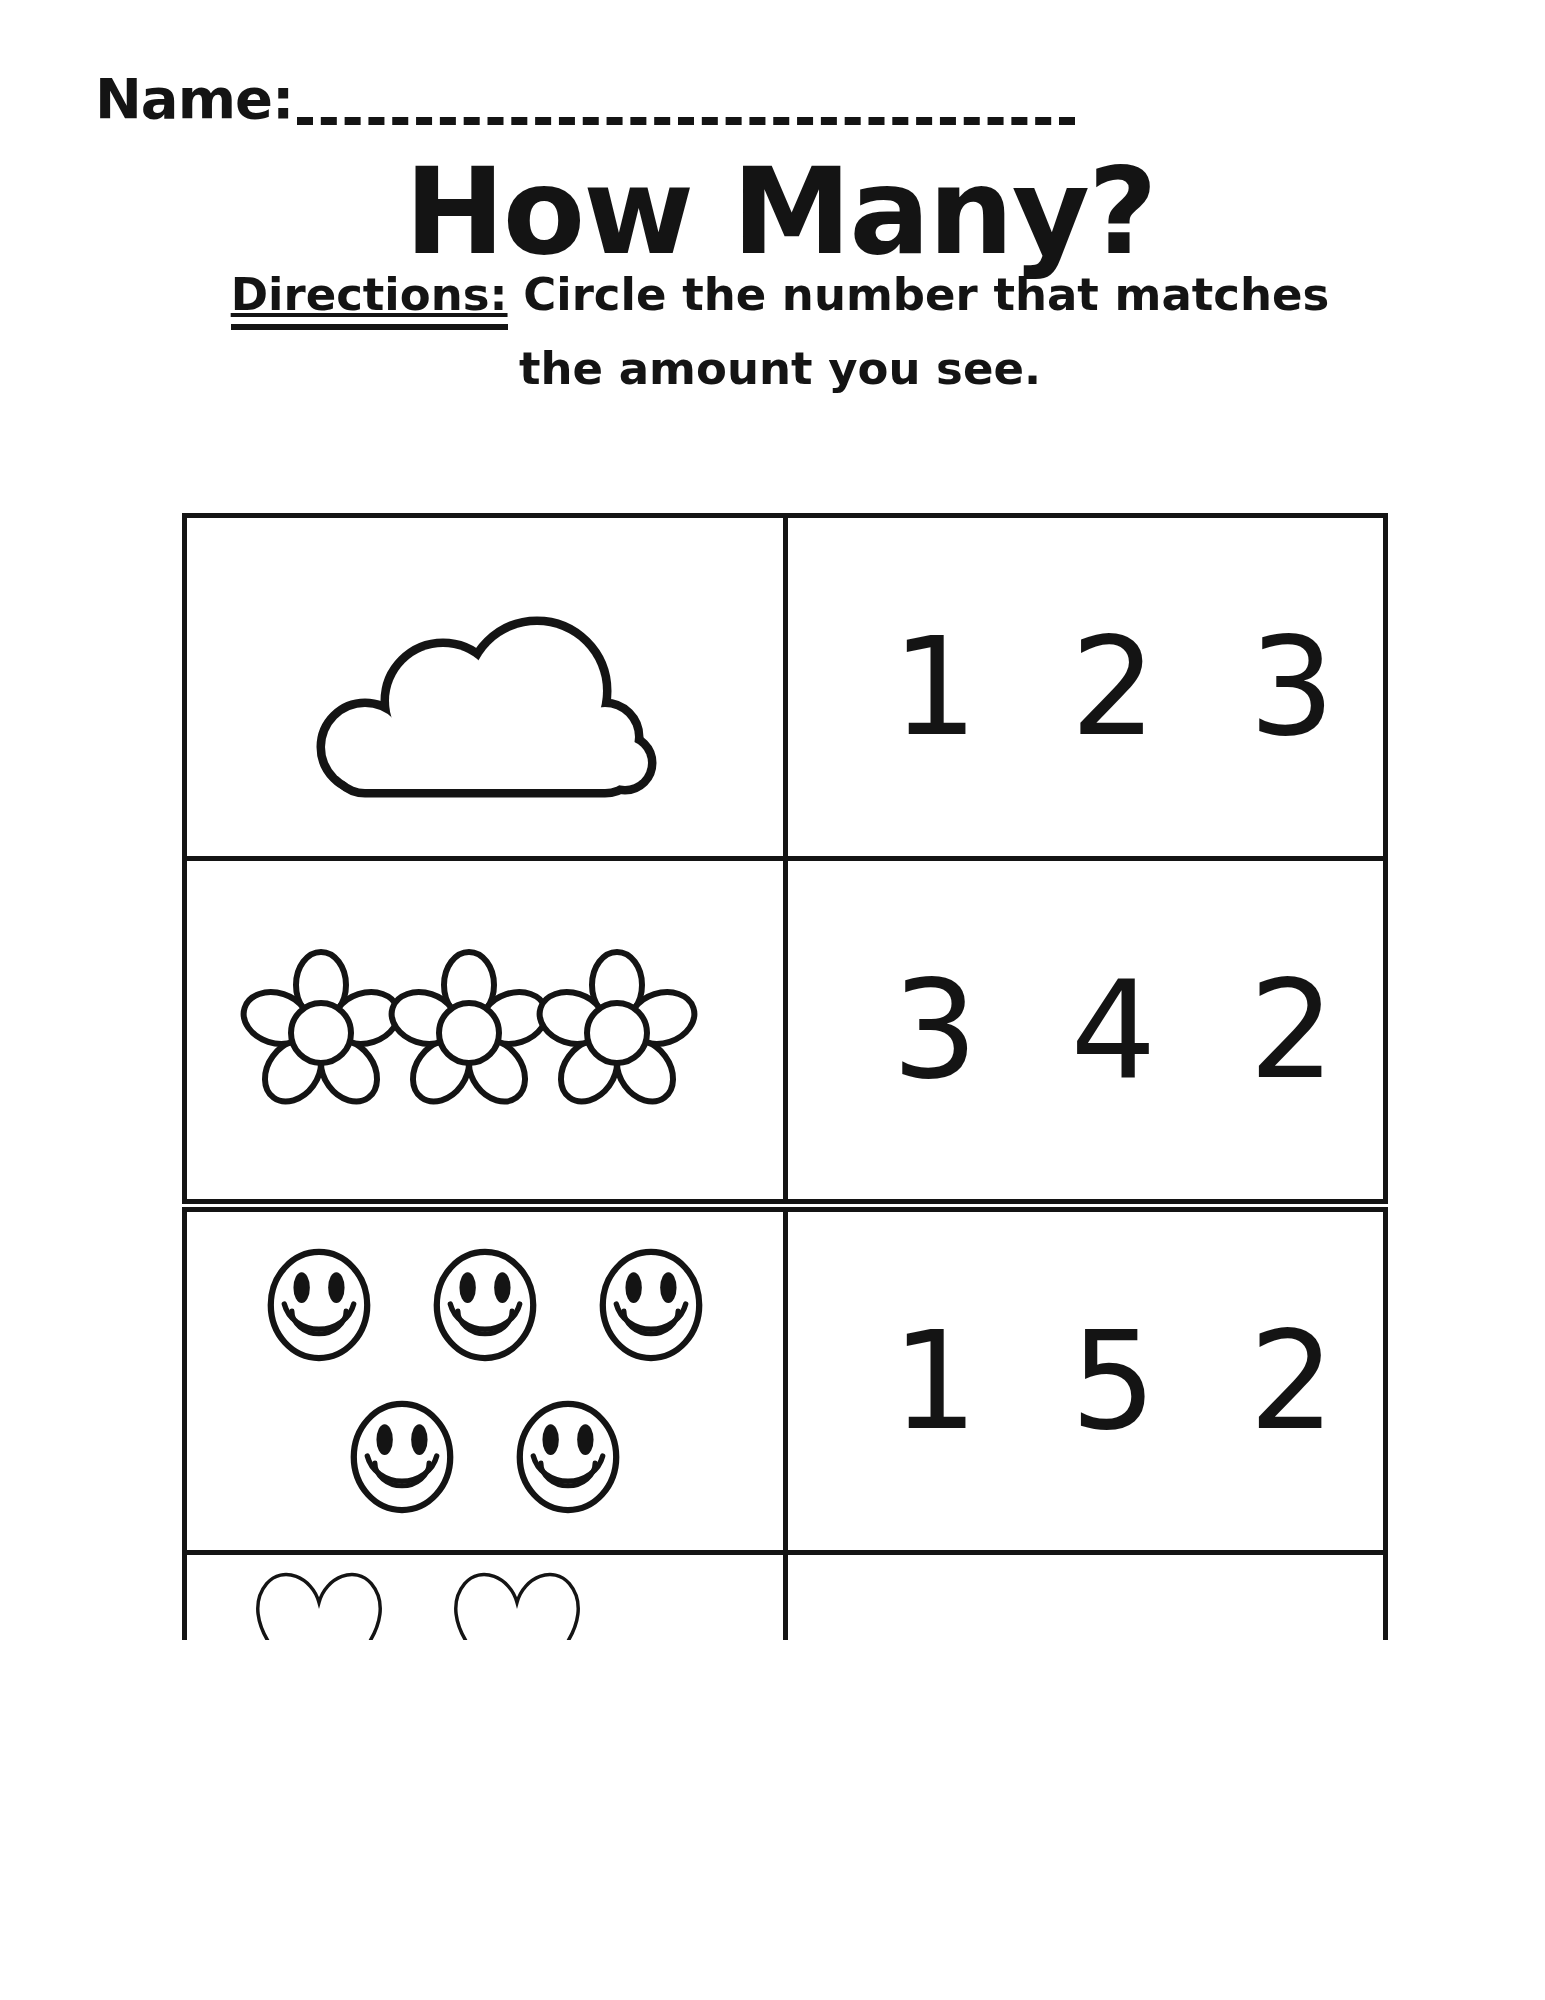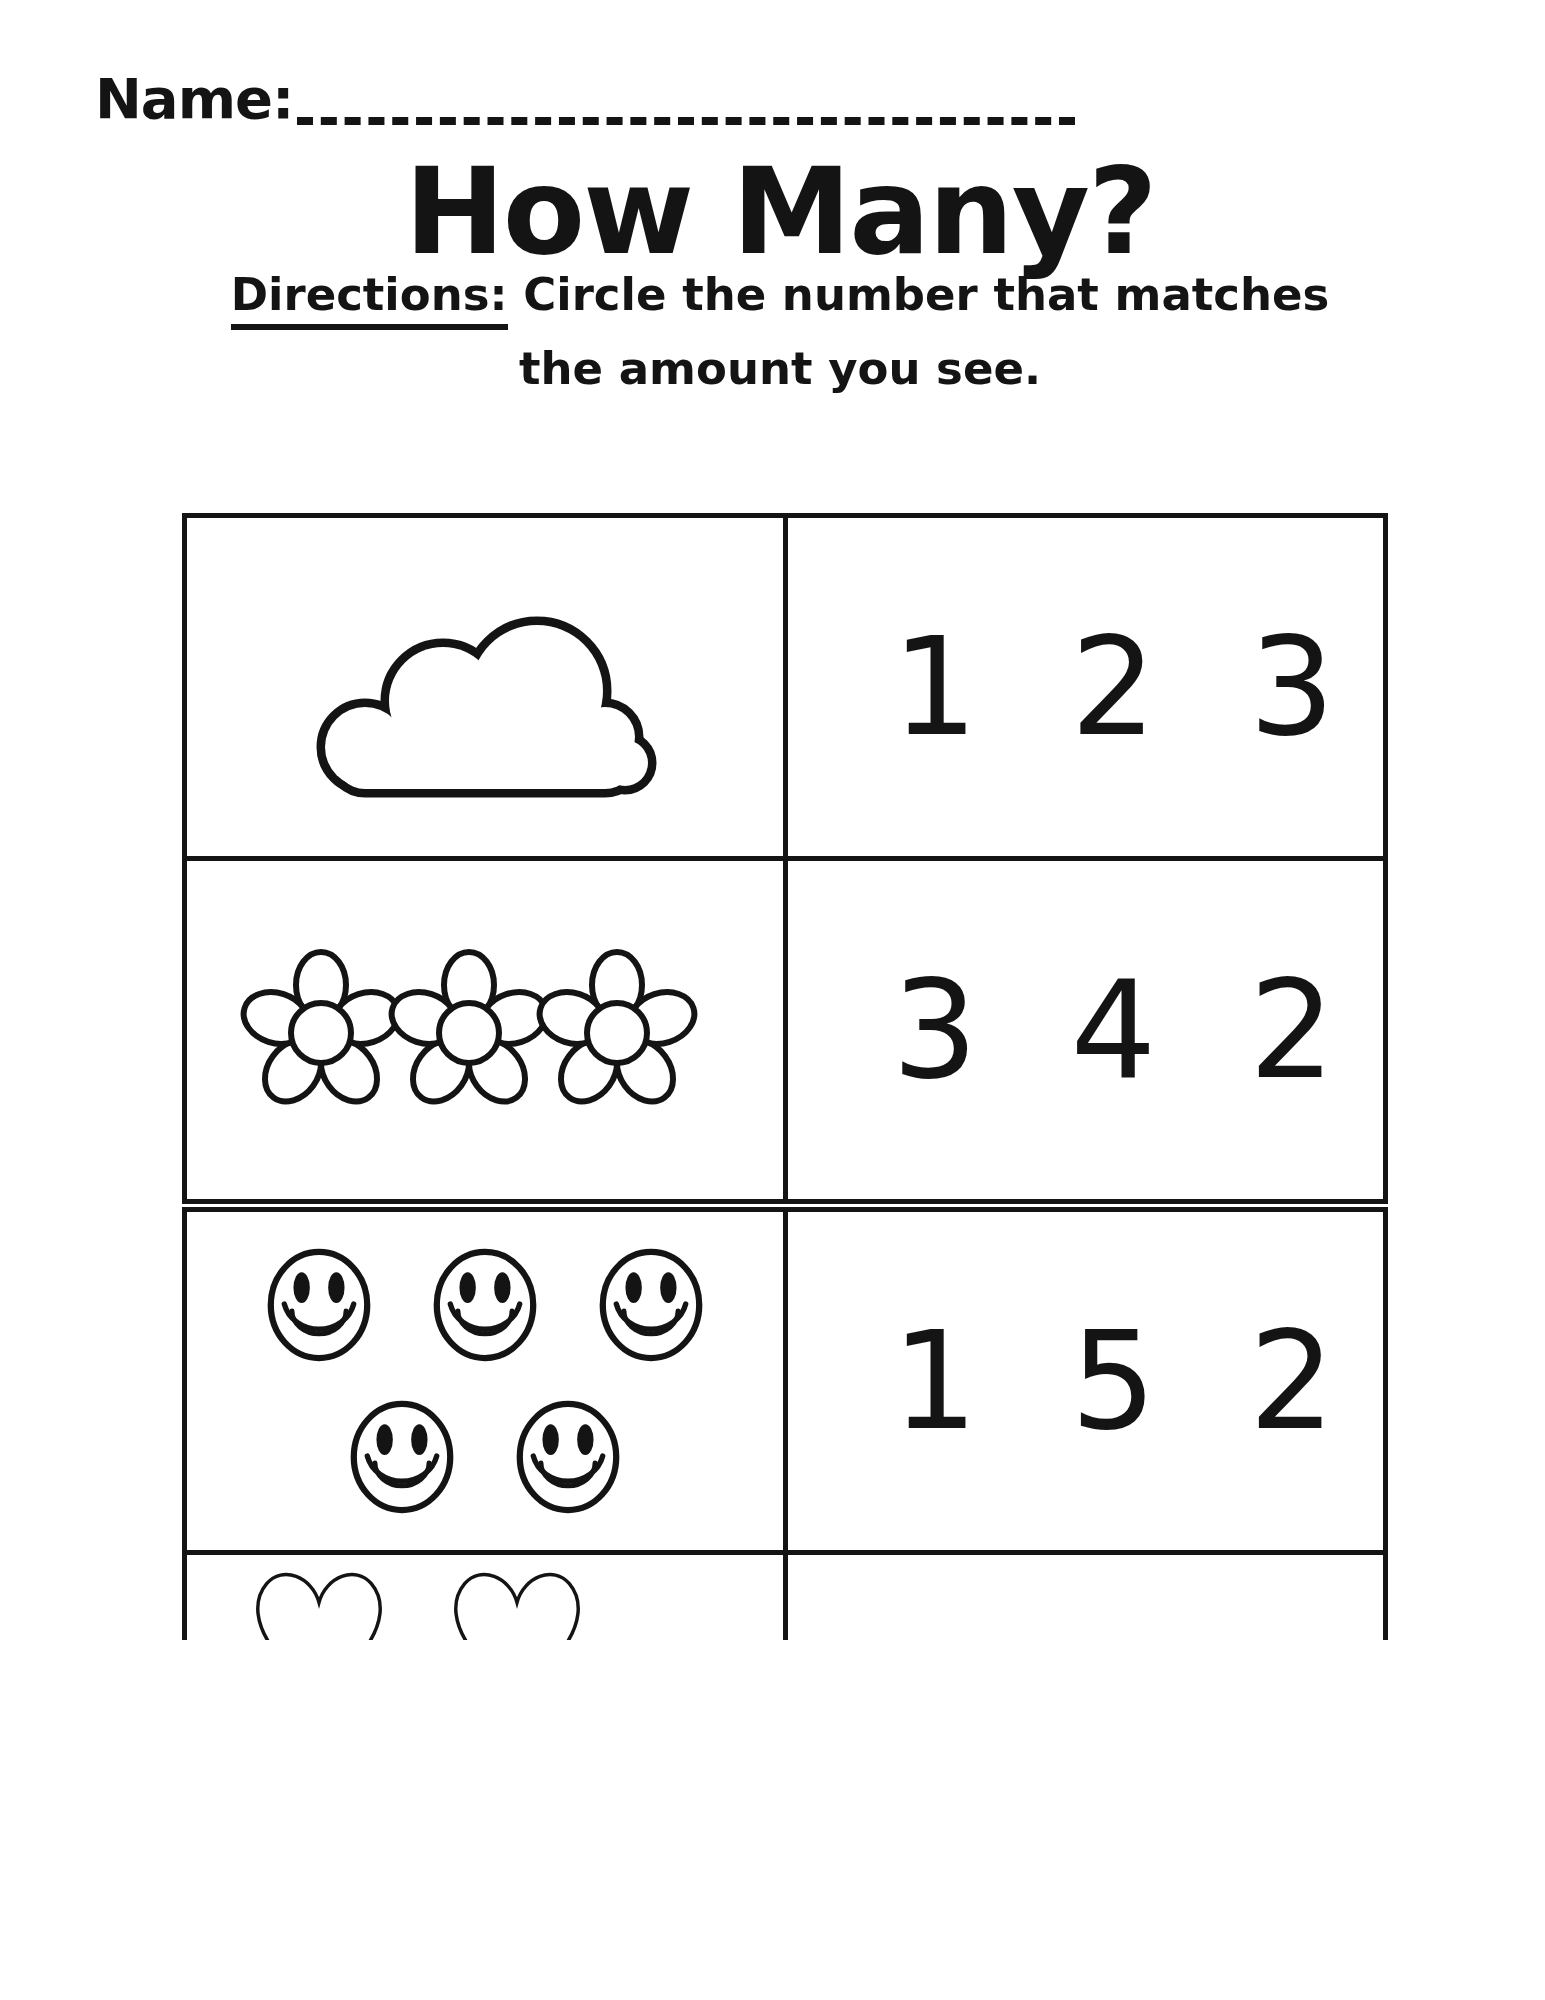--- a/index.html
+++ b/index.html
@@ -24,21 +24,21 @@
   .title {
     position:absolute; left:0; top:142px; width:1560px;
     text-align:center; font-size:120px; font-weight:bold;
     letter-spacing:-2px;
   }
   .directions-1 {
     position:absolute; left:0; top:268px; width:1560px;
     text-align:center; font-size:45px; font-weight:bold;
   }
   .directions-1 .dir-label {
-    display:inline-block; border-bottom:6px solid #141414; padding-bottom:3px;
+    display:inline-block; border-bottom:6px solid #141414; padding-bottom:3px;text-decoration:underline;
   }
   .directions-2 {
     position:absolute; left:0; top:342px; width:1560px;
     text-align:center; font-size:45px; font-weight:bold;
   }
 
   
   .sheet { position:absolute; left:182px; top:513px; width:1206px; }
   .section { border:5px solid #141414; background:#fff; }
   .section + .section { margin-top:3px; }

